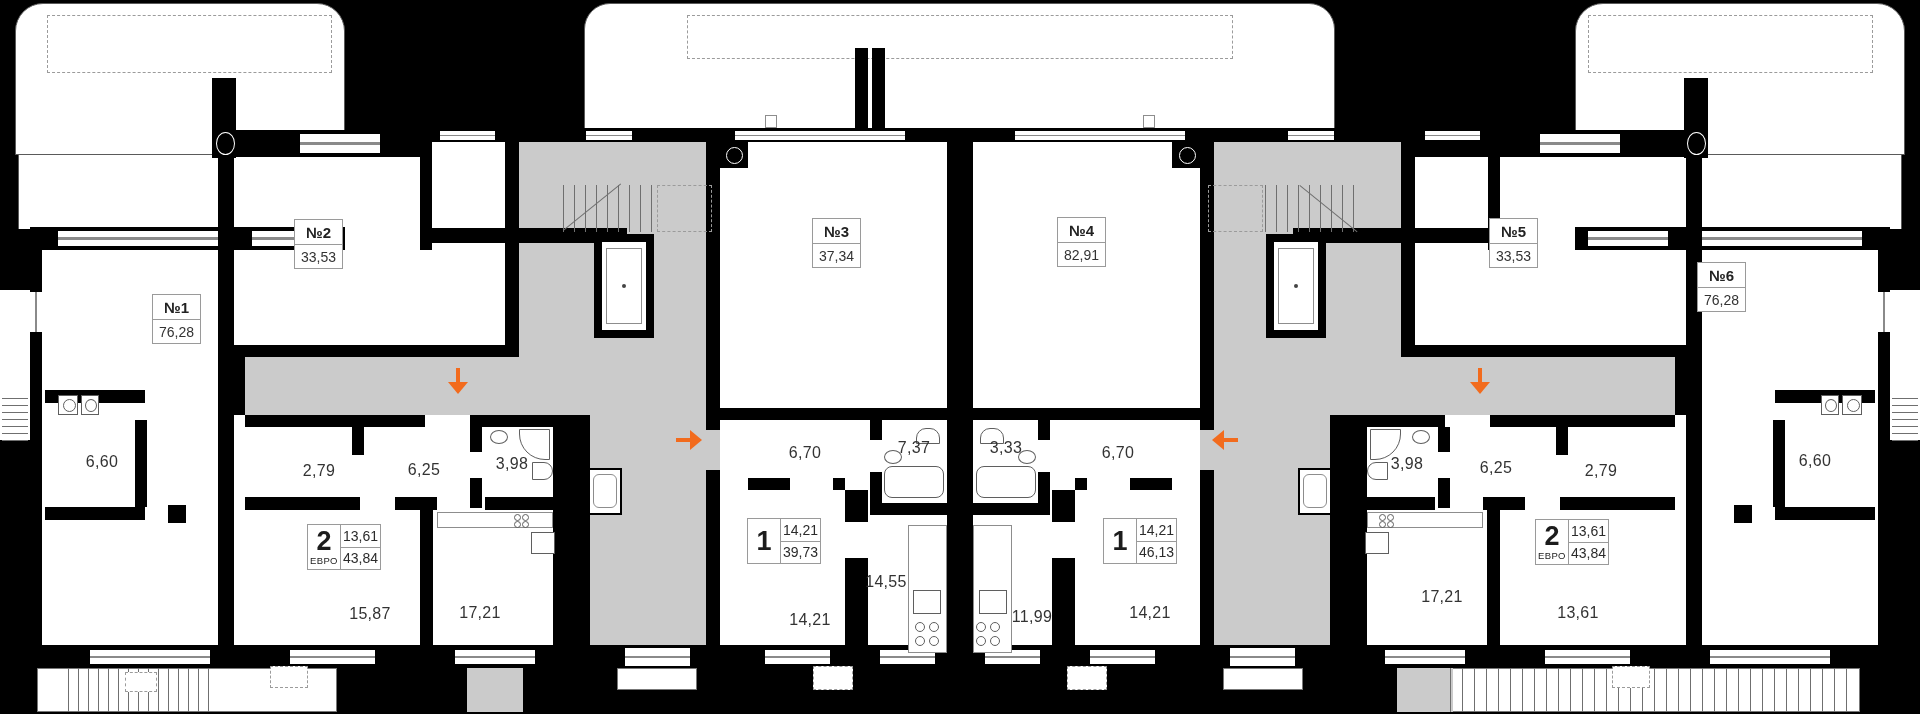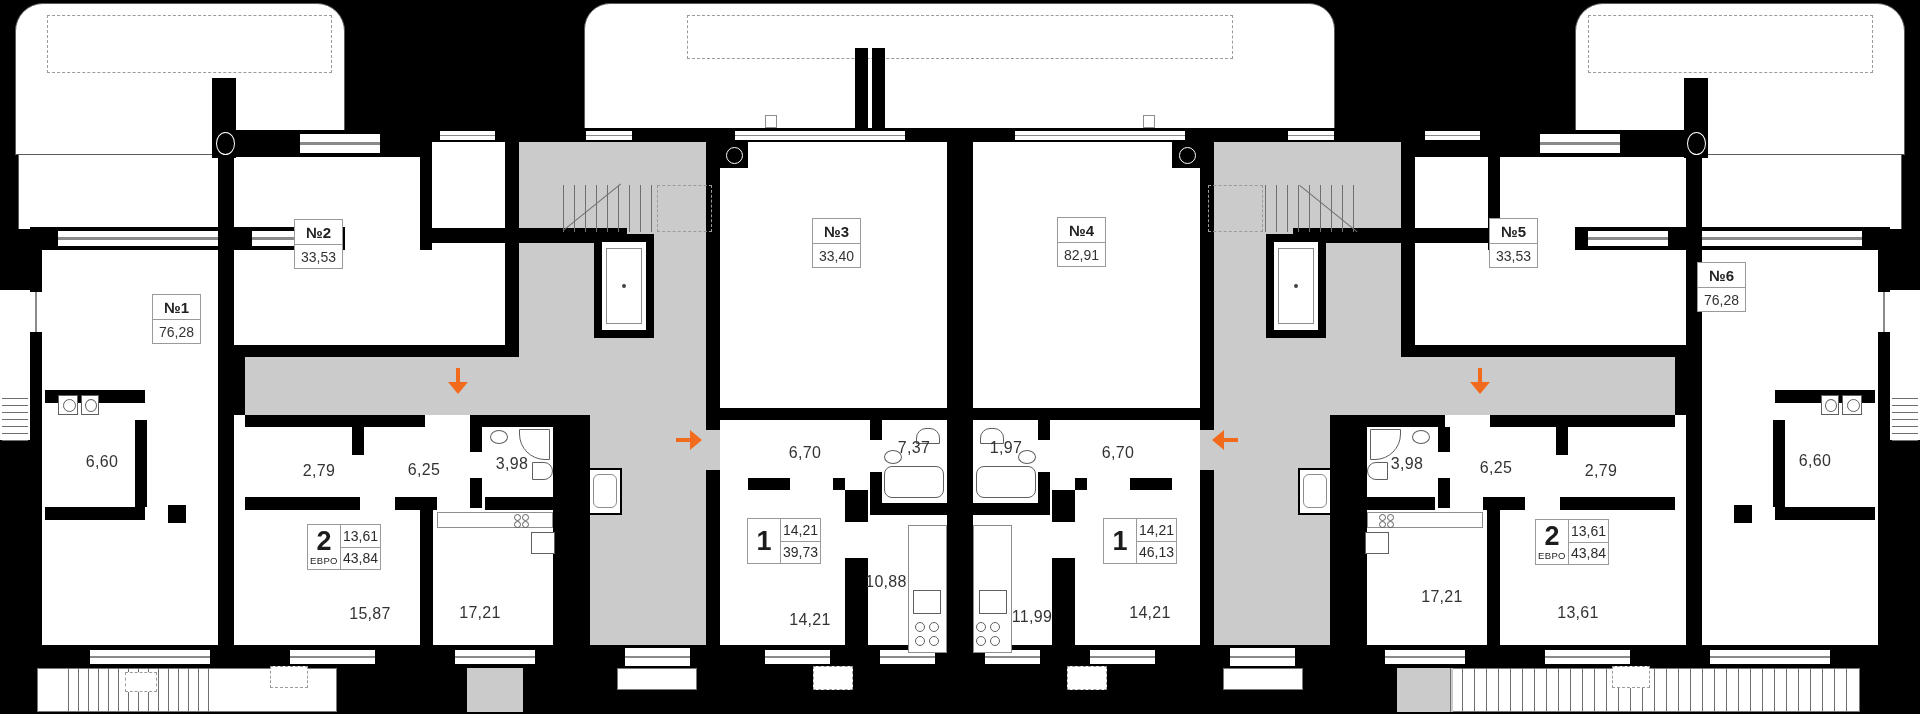--- a/index.html
+++ b/index.html
@@ -336,21 +336,21 @@
   <div class="ubadge" style="left:152px;top:294px;">
     <div class="ubadge-num">№1</div>
     <div class="ubadge-area">76,28</div>
   </div>
   <div class="ubadge" style="left:294px;top:219px;">
     <div class="ubadge-num">№2</div>
     <div class="ubadge-area">33,53</div>
   </div>
   <div class="ubadge" style="left:812px;top:218px;">
     <div class="ubadge-num">№3</div>
-    <div class="ubadge-area">33,40</div>
+    <div class="ubadge-area">37,34</div>
   </div>
   <div class="ubadge" style="left:1057px;top:217px;">
     <div class="ubadge-num">№4</div>
     <div class="ubadge-area">82,91</div>
   </div>
   <div class="ubadge" style="left:1489px;top:218px;">
     <div class="ubadge-num">№5</div>
     <div class="ubadge-area">33,53</div>
   </div>
   <div class="ubadge" style="left:1697px;top:262px;">
@@ -401,22 +401,22 @@
 
   <span class="rlabel" style="left:102px;top:462px;">6,60</span>
   <span class="rlabel" style="left:319px;top:471px;">2,79</span>
   <span class="rlabel" style="left:424px;top:470px;">6,25</span>
   <span class="rlabel" style="left:512px;top:464px;">3,98</span>
   <span class="rlabel" style="left:370px;top:614px;">15,87</span>
   <span class="rlabel" style="left:480px;top:613px;">17,21</span>
   <span class="rlabel" style="left:805px;top:453px;">6,70</span>
   <span class="rlabel" style="left:914px;top:448px;">7,37</span>
   <span class="rlabel" style="left:810px;top:620px;">14,21</span>
-  <span class="rlabel" style="left:886px;top:582px;">10,88</span>
-  <span class="rlabel" style="left:1006px;top:448px;">1,97</span>
+  <span class="rlabel" style="left:886px;top:582px;">14,55</span>
+  <span class="rlabel" style="left:1006px;top:448px;">3,33</span>
   <span class="rlabel" style="left:1118px;top:453px;">6,70</span>
   <span class="rlabel" style="left:1032px;top:617px;">11,99</span>
   <span class="rlabel" style="left:1150px;top:613px;">14,21</span>
   <span class="rlabel" style="left:1407px;top:464px;">3,98</span>
   <span class="rlabel" style="left:1496px;top:468px;">6,25</span>
   <span class="rlabel" style="left:1601px;top:471px;">2,79</span>
   <span class="rlabel" style="left:1442px;top:597px;">17,21</span>
   <span class="rlabel" style="left:1578px;top:613px;">13,61</span>
   <span class="rlabel" style="left:1815px;top:461px;">6,60</span>
 

